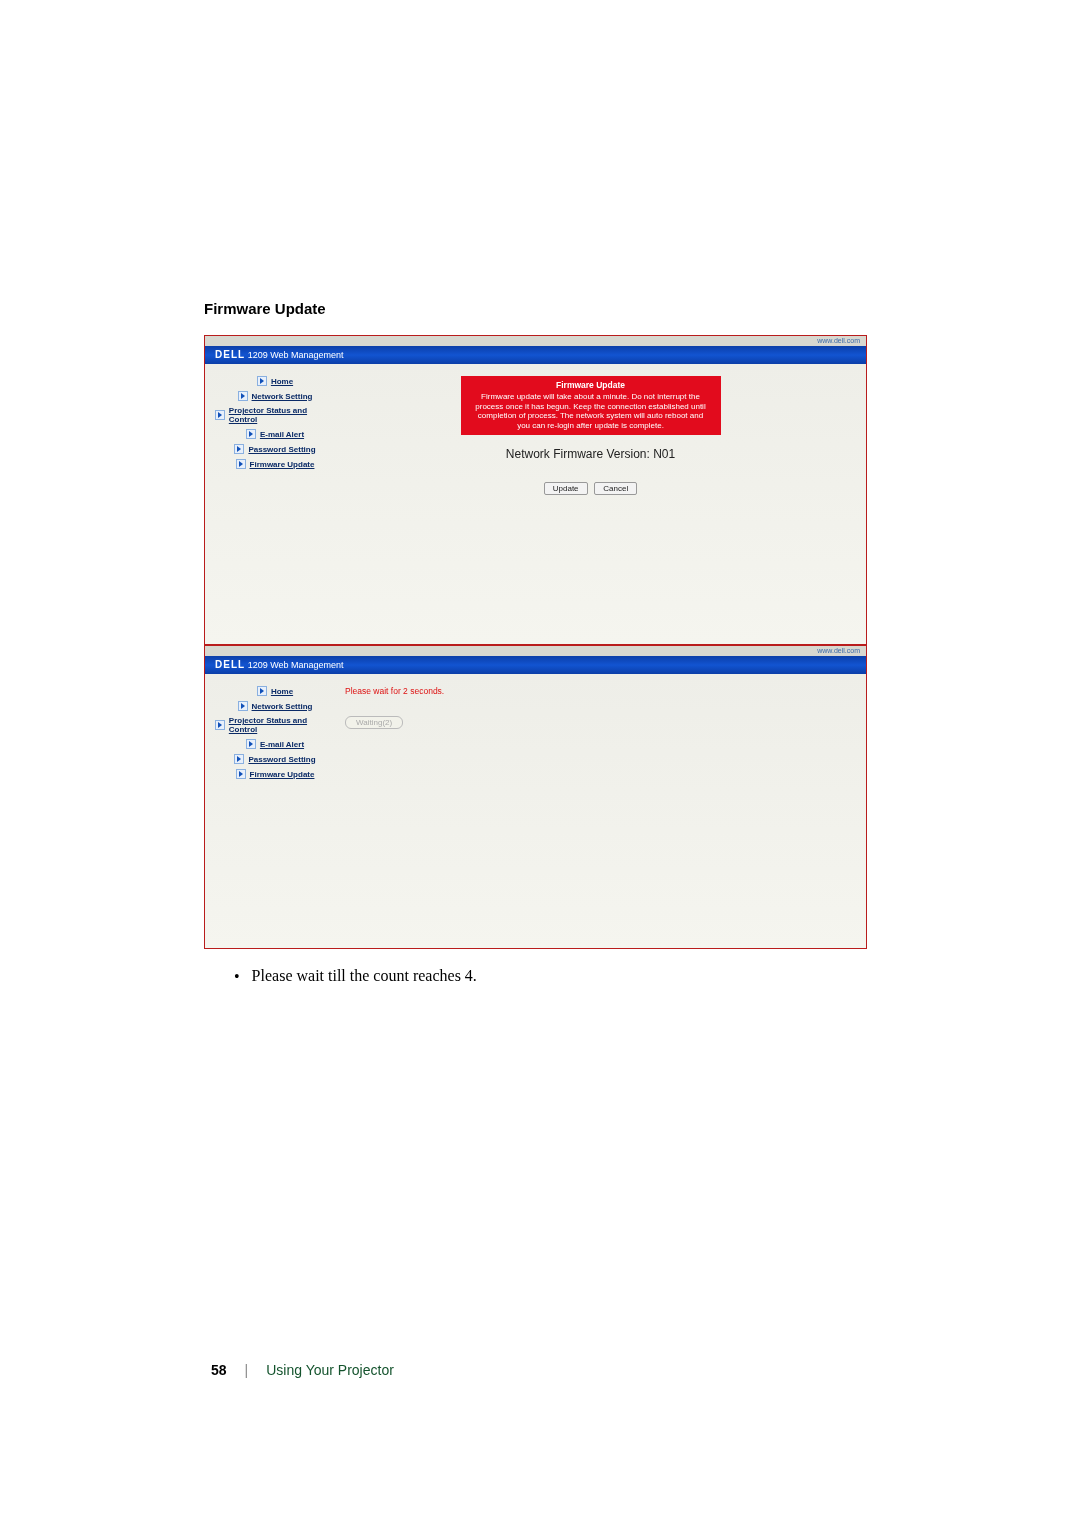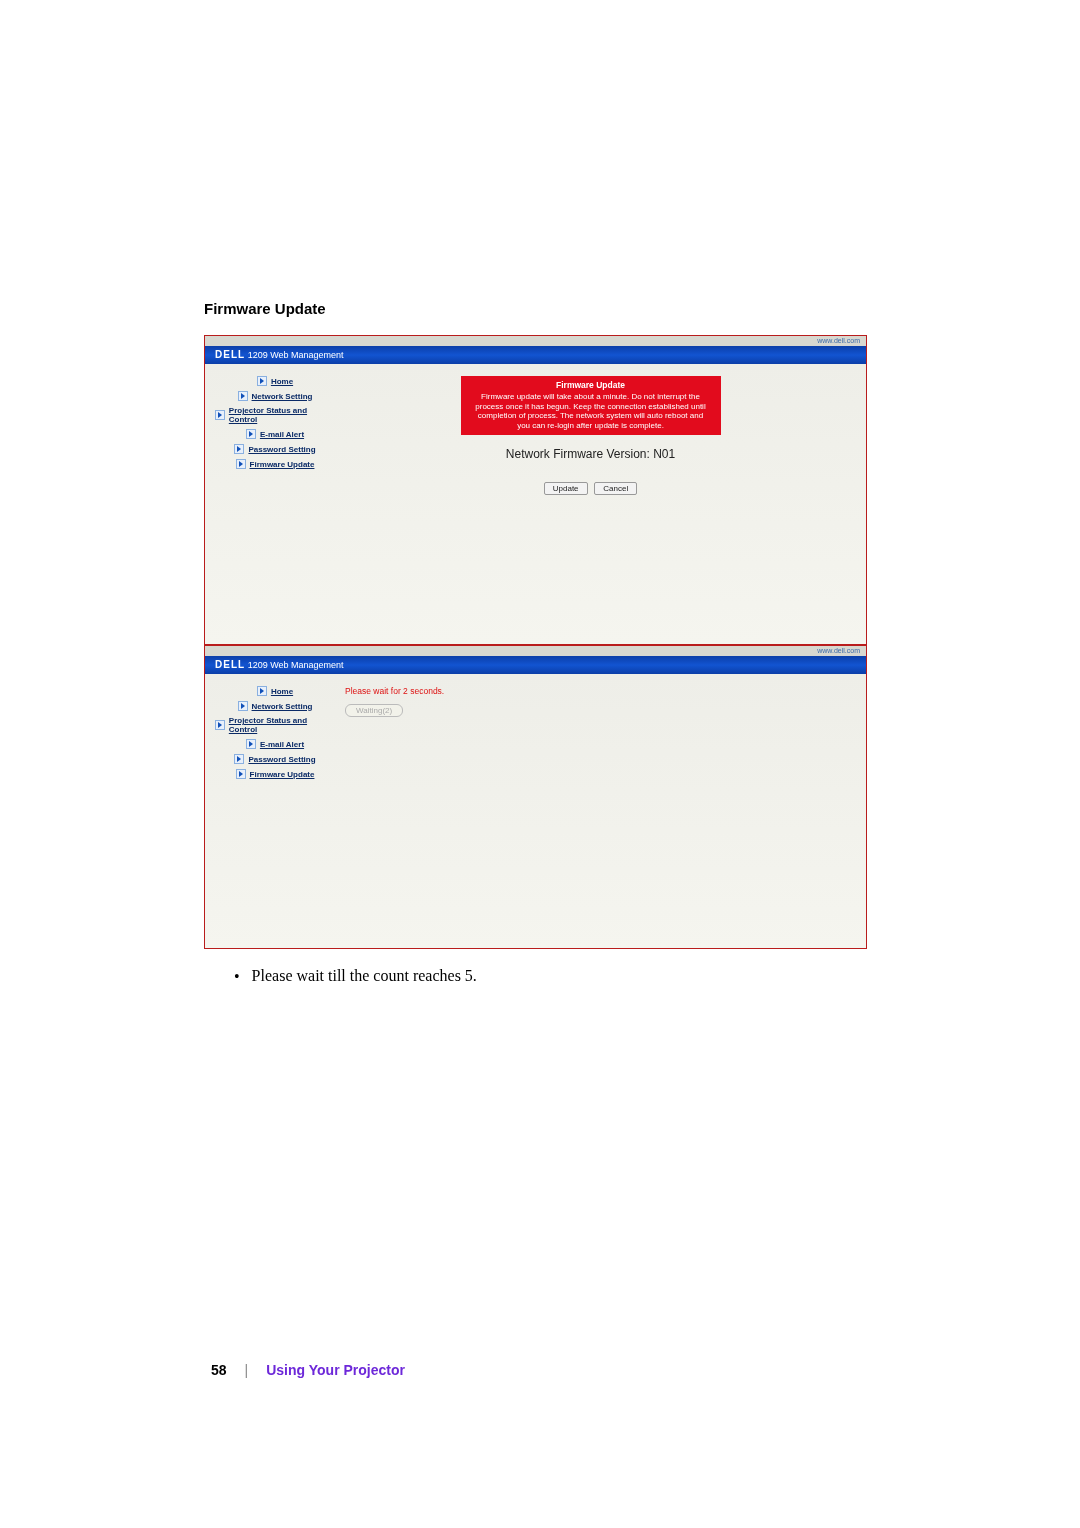--- a/index.html
+++ b/index.html
@@ -111,21 +111,21 @@
       background: #f3f3f3;
       border: 1px solid #999;
       border-radius: 2px;
       padding: 1px 8px;
       margin: 0 2px;
       color: #222;
     }
     .wait-text {
       color: #d11;
       font-size: 8.5px;
-      margin-bottom: 8px;
+      margin-bottom: 20px;
     }
     .wait-btn {
       font-size: 8px;
       background: #f2f2ea;
       border: 1px solid #bbb;
       border-radius: 6px;
       padding: 1px 10px;
       color: #aaa;
     }
     
@@ -153,21 +153,21 @@
       position: absolute;
       left: 211px;
       bottom: 150px;
       display: flex;
       align-items: center;
       gap: 18px;
       font-family: Arial, Helvetica, sans-serif;
     }
     .footer .pnum { font-weight: bold; font-size: 14px; }
     .footer .divider { color: #888; font-size: 14px; }
-    .footer .sect { font-size: 14px; color: #6d28d9; font-weight: bold; }
+    .footer .sect { font-size: 14px; color: #14532d; }
   </style>
 </head>
 <body>
 
 <div class="page-content">
 
   <div class="section-title">Firmware Update</div>
 
   <div class="web-panel">
     <div class="panel-topbar">www.dell.com</div>
@@ -302,21 +302,21 @@
 
       <div class="main-col">
         <div class="wait-text">Please wait for 2 seconds.</div>
         <button class="wait-btn" disabled="">Waiting(2)</button>
       </div>
     </div>
   </div>
 
   <div class="bullet-row">
     <span class="bullet-dot">•</span>
-    <span>Please wait till the count reaches 5.</span>
+    <span>Please wait till the count reaches 4.</span>
   </div>
 
 </div>
 
 <div class="footer">
   <span class="pnum">58</span>
   <span class="divider">|</span>
   <span class="sect">Using Your Projector</span>
 </div>
 

